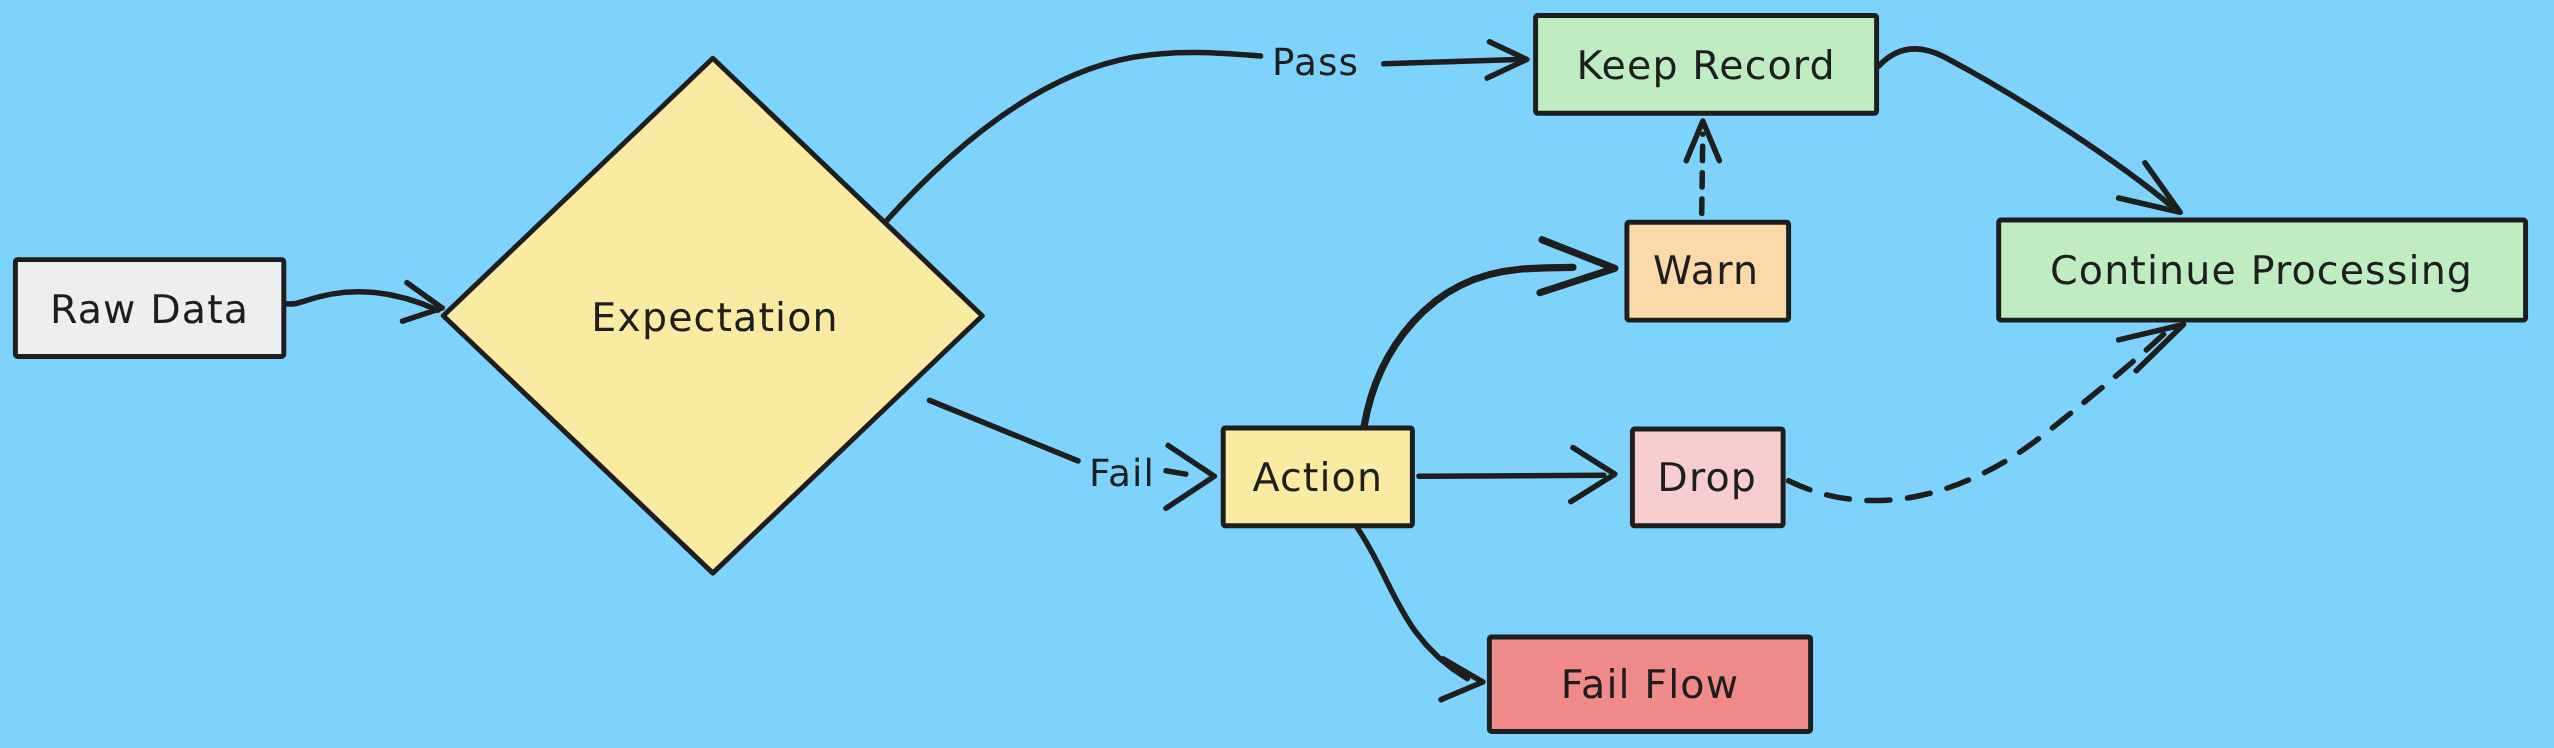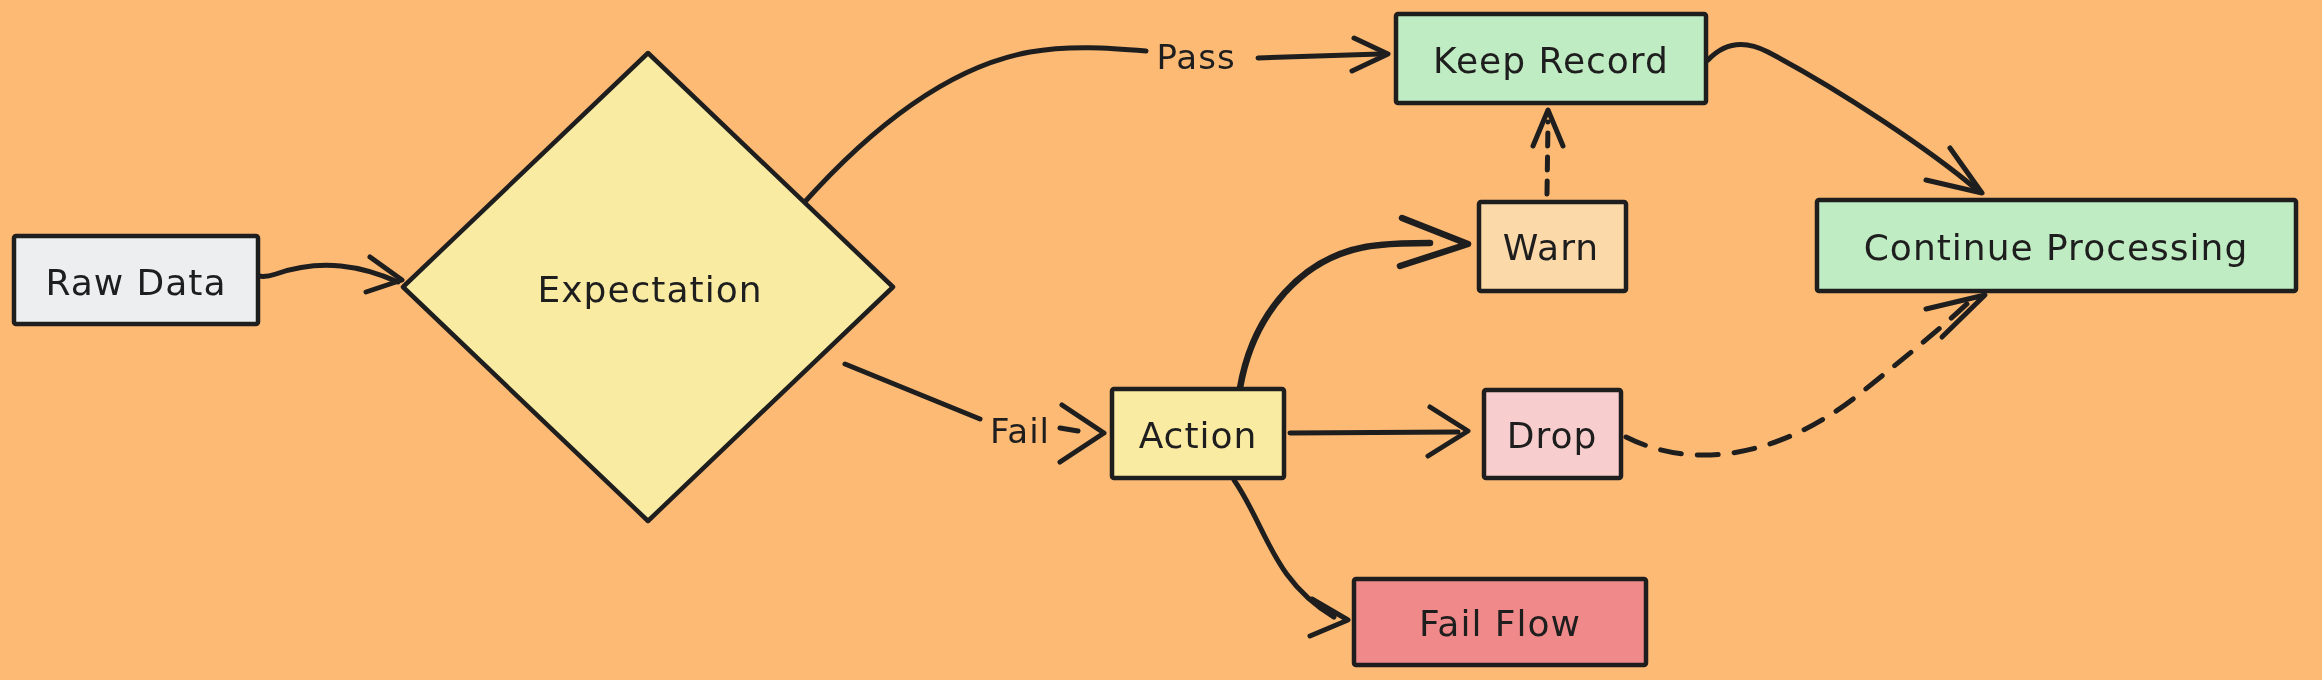--- a/index.html
+++ b/index.html
@@ -1,16 +1,16 @@
 <!DOCTYPE html>
 <html><head>
 <meta charset="utf-8">
 <style>
   html,body{margin:0;padding:0;background:#ffffff;}
-  .canvas{position:relative;width:2322px;height:680px;background:#fdba74;overflow:hidden;}
+  .canvas{position:relative;width:2322px;height:680px;background:#7dd3fc;overflow:hidden;}
   svg{display:block;width:2322px;height:680px;}
   .shape{stroke:#1e1e1e;stroke-width:4.5;stroke-linejoin:round;}
   .edge{fill:none;stroke:#1e1e1e;stroke-width:5;stroke-linecap:round;stroke-linejoin:round;}
   .edge.thick{stroke-width:6.5;}
   .edge.dashed1{stroke-dasharray:13 11;}
   .edge.dashed2{stroke-dasharray:21 16;}
   .head{fill:none;stroke:#1e1e1e;stroke-width:5;stroke-linecap:round;stroke-linejoin:round;}
   .head.thick{stroke-width:6.5;}
   .label{font-family:"DejaVu Sans","Liberation Sans",sans-serif;font-size:36px;fill:#1e1e1e;
          text-anchor:middle;dominant-baseline:central;letter-spacing:1px;}

